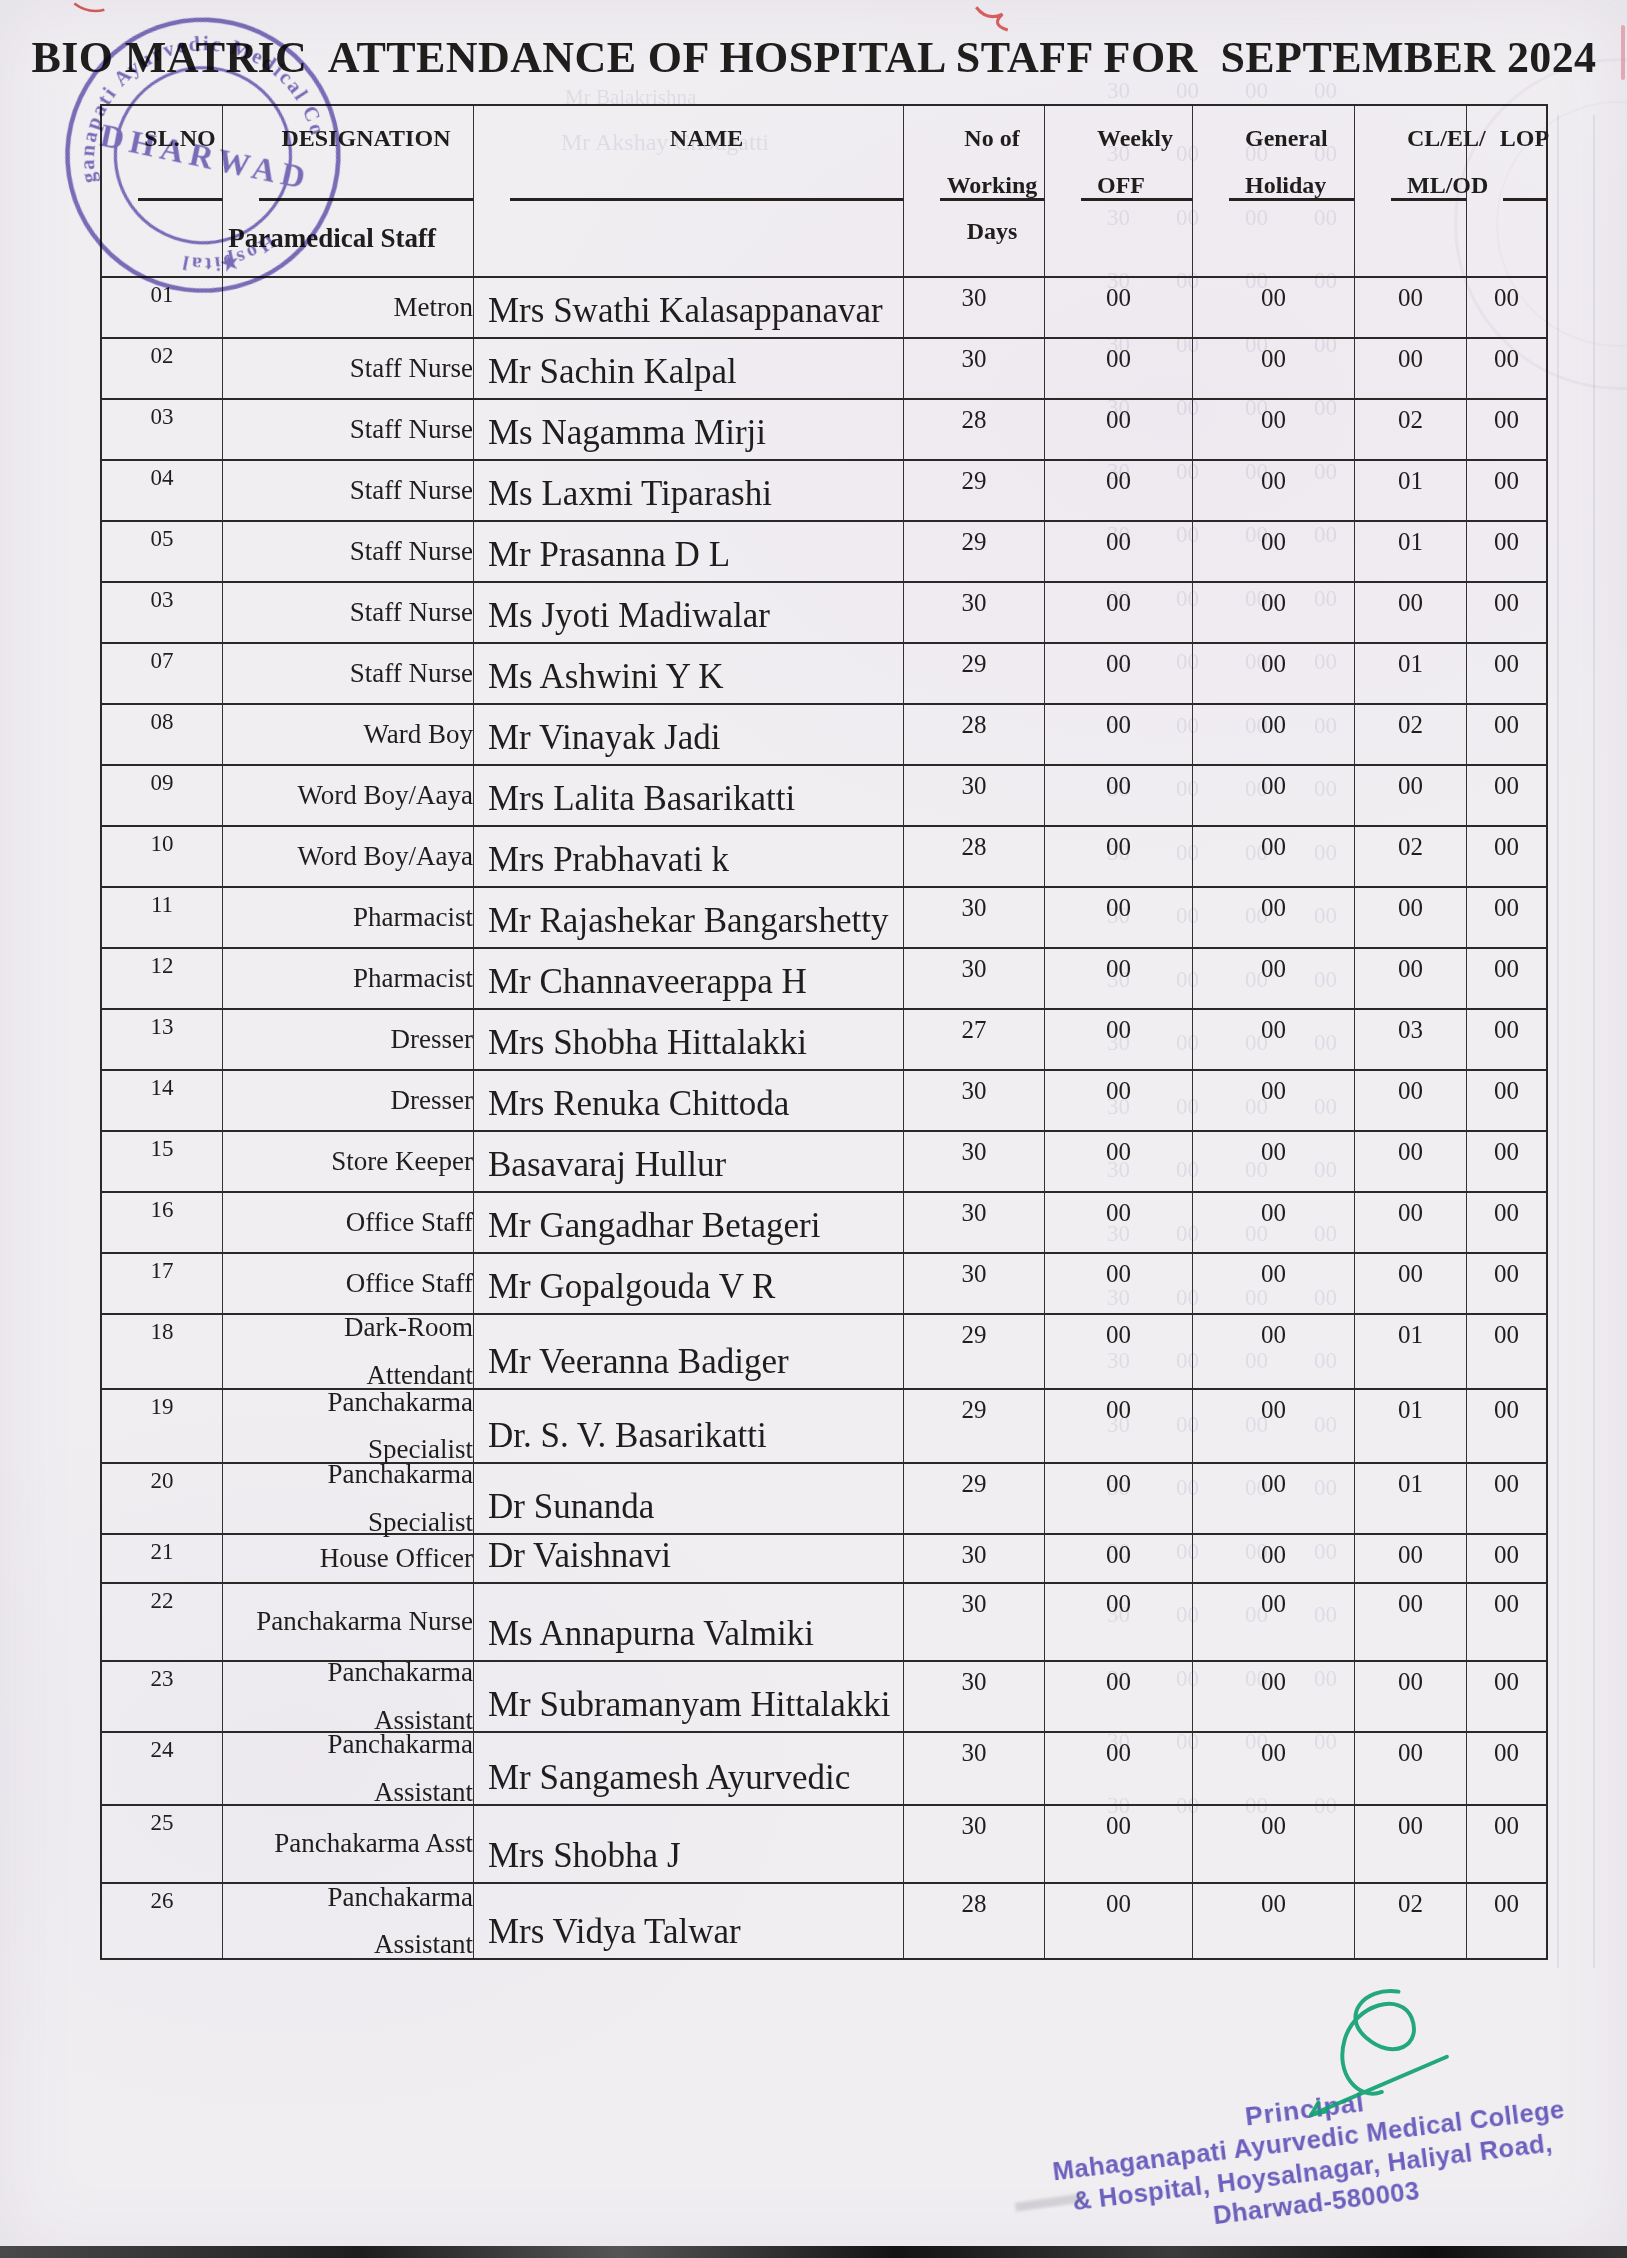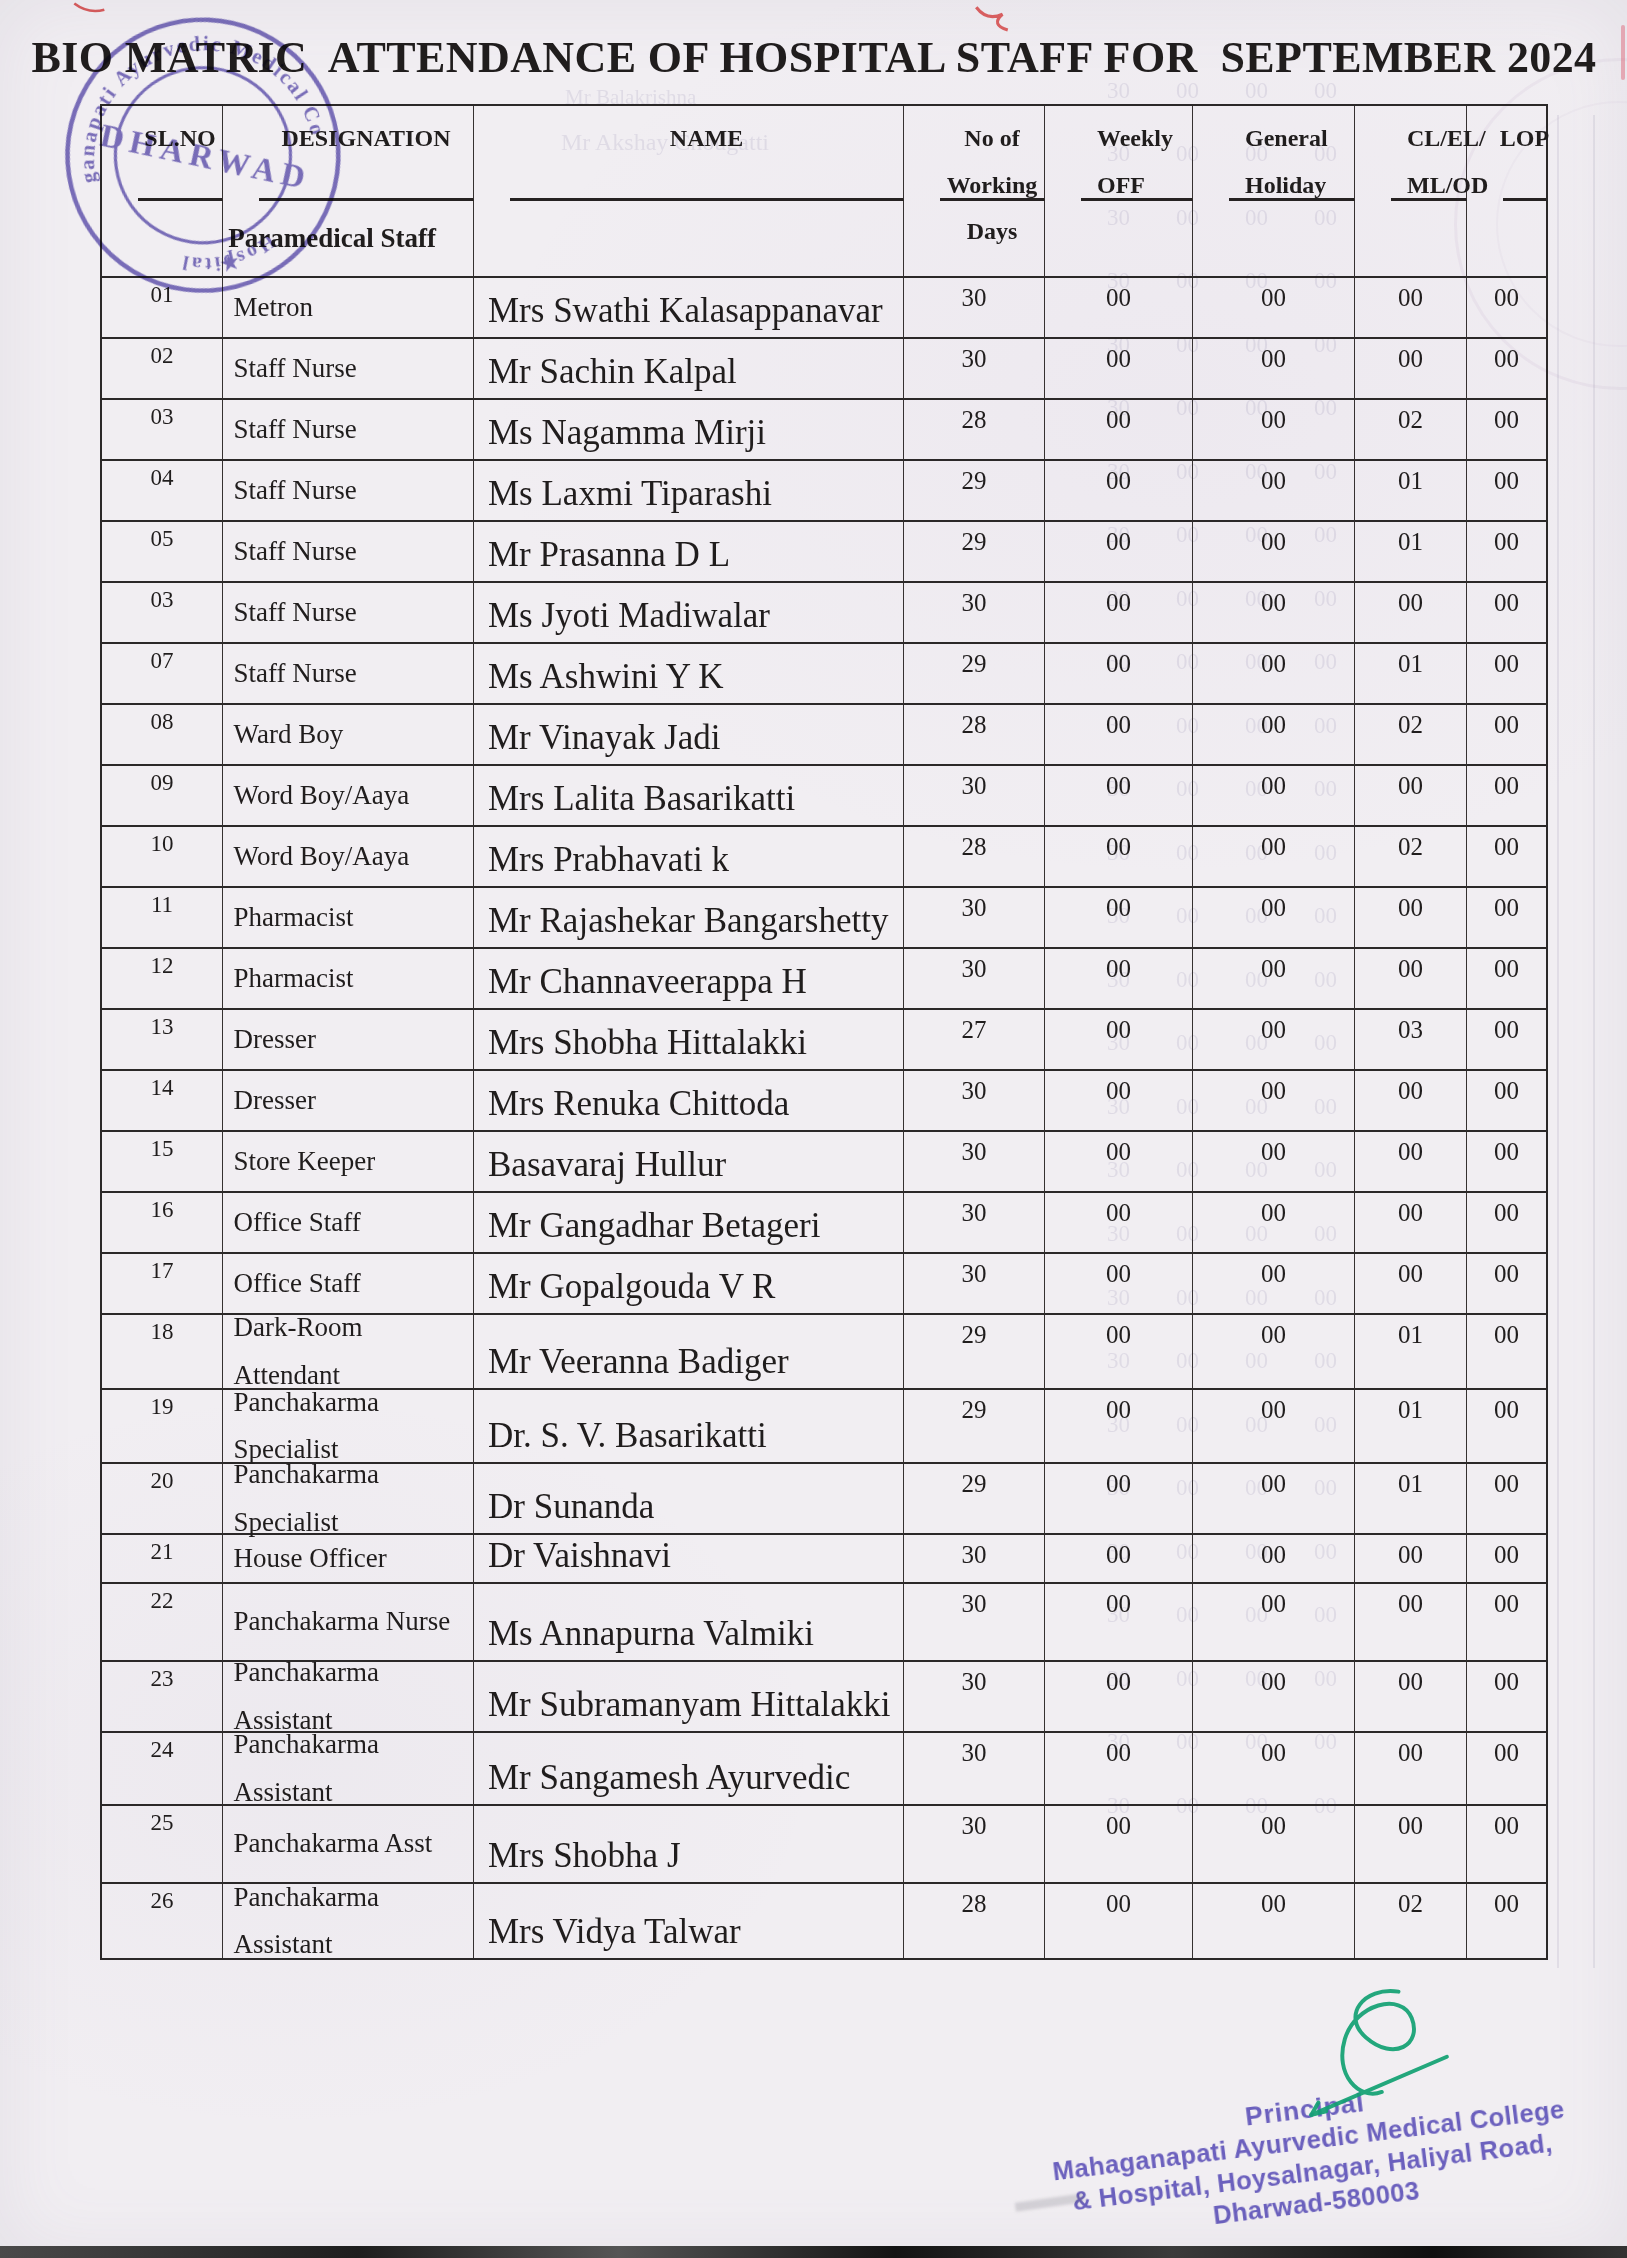--- a/index.html
+++ b/index.html
@@ -64,21 +64,21 @@
     padding-top:8.8px;
     margin-left:36px;
   }
   .hc-center{align-items:center;text-align:center;}
   .hc-left{padding-left:16px;}
 
   .scell{align-items:flex-start;justify-content:center;}
   .section-label{font-weight:bold;font-size:27px;padding-left:5.3px;}
 
   .c-sl{align-items:center;padding-top:4.4px;font-size:23px;}
-  .c-des{justify-content:center;padding-left:10.6px;font-size:27px;line-height:1.75;}
+  .c-des{justify-content:center;padding-left:10.6px;font-size:27px;line-height:1.75;text-align:right;}
   .c-name{justify-content:flex-end;padding:0 3.5px 6.2px 14px;font-size:35px;}
   .c-num{align-items:center;padding-top:6.2px;font-size:25px;}
 
   
   .round-stamp{
     position:absolute;left:49px;top:0px;width:307px;height:307px;z-index:4;
     color:#5b4db0;opacity:.78;
     transform:rotate(-14deg);
     mix-blend-mode:multiply;
     filter:blur(0.4px);

